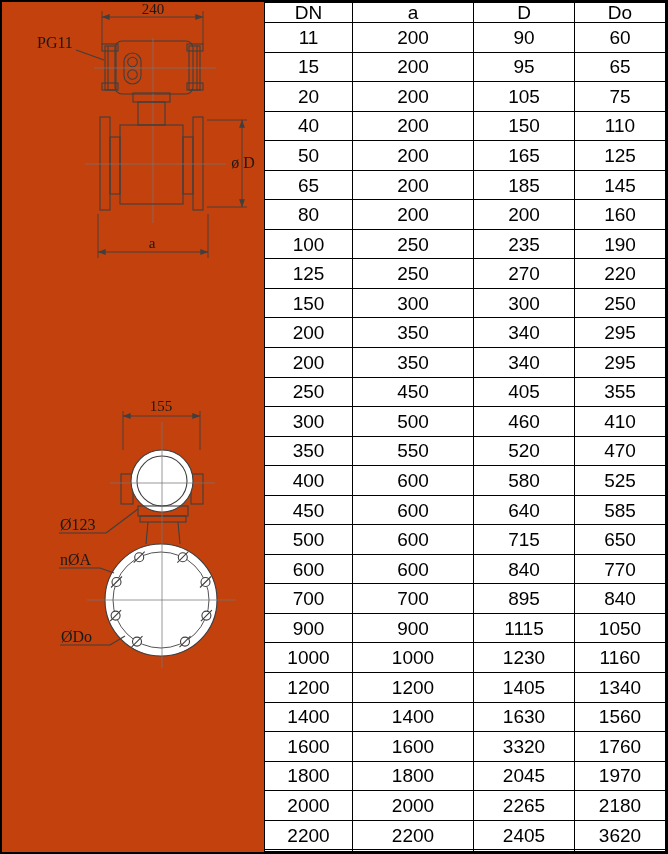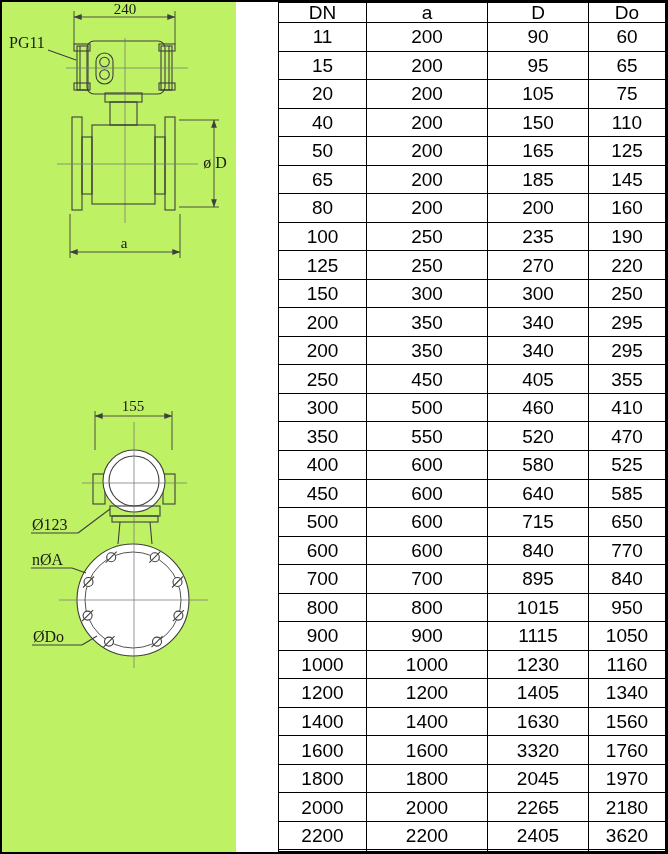--- a/index.html
+++ b/index.html
@@ -2,27 +2,27 @@
 <html><head>
 <meta charset="utf-8">
 <style>
   html,body { margin:0; padding:0; background:#888; }
   .page {
     width:668px; height:854px; box-sizing:border-box;
     border:2px solid #000; background:#fff;
     display:flex; overflow:hidden;
     font-family:"Liberation Sans", sans-serif;
   }
-  .drawing-panel { width:234px; height:100%; background:#bef264; }
+  .drawing-panel { width:234px; height:100%; background:#c2410c;padding-left:28px; }
   .drawing-panel svg { display:block; width:234px; height:850px; }
 
   table.dim-table {
     flex:1; height:100%;
     border-collapse:collapse; table-layout:fixed;
-    font-size:19px; line-height:1; color:#000;margin-left:42px;
+    font-size:19px; line-height:1; color:#000;
   }
   table.dim-table th, table.dim-table td {
     border:1px solid #000; text-align:center; vertical-align:middle;
     padding:0; font-weight:400; overflow:hidden; white-space:nowrap;
   }
 
   
   .ln   { stroke:#3f3f3f; stroke-width:1.1; fill:none; }
   .lnw  { stroke:#3f3f3f; stroke-width:1.1; fill:#fff; }
   .cl   { stroke:#777;    stroke-width:0.75; fill:none; }
@@ -282,26 +282,20 @@
           <td>840</td>
           <td>770</td>
         </tr>
         <tr>
           <td>700</td>
           <td>700</td>
           <td>895</td>
           <td>840</td>
         </tr>
         <tr>
-          <td>800</td>
-          <td>800</td>
-          <td>1015</td>
-          <td>950</td>
-        </tr>
-        <tr>
           <td>900</td>
           <td>900</td>
           <td>1115</td>
           <td>1050</td>
         </tr>
         <tr>
           <td>1000</td>
           <td>1000</td>
           <td>1230</td>
           <td>1160</td>

